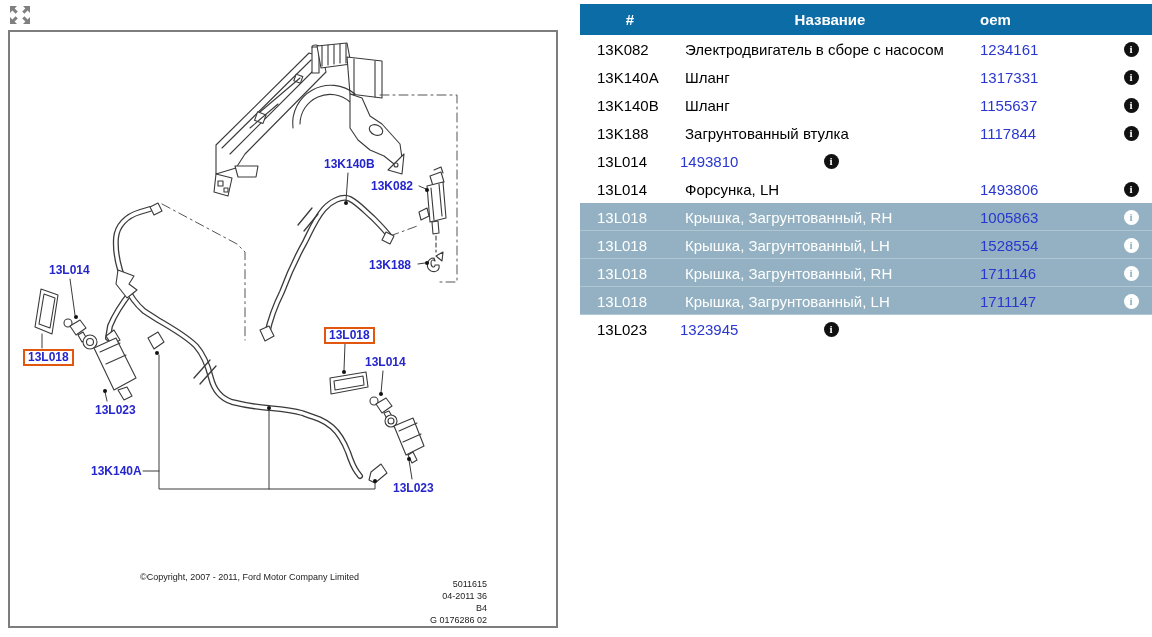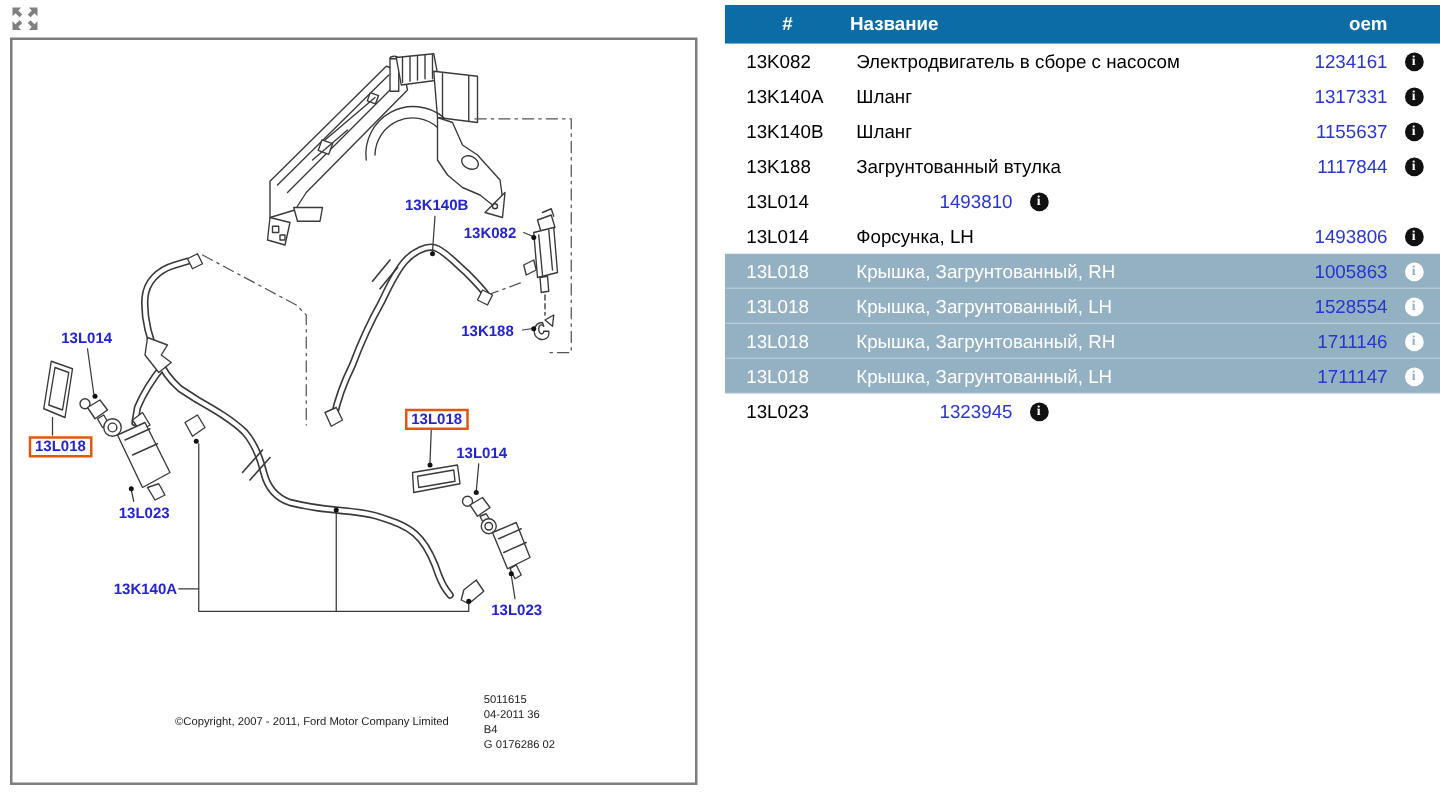--- a/index.html
+++ b/index.html
@@ -17,35 +17,35 @@
 
   
   .expand-btn{position:absolute;left:8px;top:4px;width:24px;height:22px;border:none;
     background:transparent;cursor:pointer;padding:0;}
   .diagram-panel{position:absolute;left:8px;top:30px;width:550px;height:598px;
     border:2px solid #7d7d7d;background:#fff;}
   .diagram-panel svg.art{position:absolute;left:0;top:0;}
   .dlabel{position:absolute;font-size:12px;font-weight:bold;color:var(--label-blue);
     white-space:nowrap;line-height:14px;cursor:pointer;}
   .dlabel.boxed{border:2px solid var(--box-orange);padding:0 3px;line-height:13px;}
-  .plate-footer{position:absolute;left:377px;top:521px;width:100px;text-align:left;
+  .plate-footer{position:absolute;left:377px;top:546px;width:100px;text-align:right;
     font-size:9px;line-height:12px;color:#222;}
   .copyright{position:absolute;left:130px;top:540px;font-size:9px;color:#222;white-space:nowrap;}
 
   
   .table-wrap{position:absolute;left:580px;top:4px;width:572px;}
   .thead{display:flex;height:31px;align-items:center;background:var(--header-bg);
     color:#fff;font-weight:bold;font-size:15px;}
   .trow{display:flex;height:28px;align-items:center;font-size:15px;color:#000;background:#fff;}
   .trow.highlight{background:var(--highlight-bg);color:#fff;box-shadow:inset 0 -1px rgba(255,255,255,.28);}
   .c-num{width:100px;padding-left:17px;}
   .thead .c-num{padding-left:0;text-align:center;}
   .c-name{flex:1;padding-left:5px;}
-  .thead .c-name{text-align:left;padding-left:0;}
-  .c-oem{width:130px;text-align:right;}
+  .thead .c-name{text-align:center;padding-left:0;}
+  .c-oem{width:130px;text-align:left;}
   .thead .c-oem{}
   .c-info{width:42px;display:flex;justify-content:center;}
   .oem-link{color:var(--link);text-decoration:none;cursor:pointer;}
   .info-icon{width:15px;height:15px;border-radius:50%;background:#111;color:#fff;
     display:flex;align-items:center;justify-content:center;cursor:pointer;}
   .info-icon .iglyph{font-family:"Liberation Serif",serif;font-weight:bold;font-size:11px;line-height:1;}
   .trow.highlight .info-icon{background:#fff;color:var(--highlight-bg);}
 </style>
 </head>
 <body>

